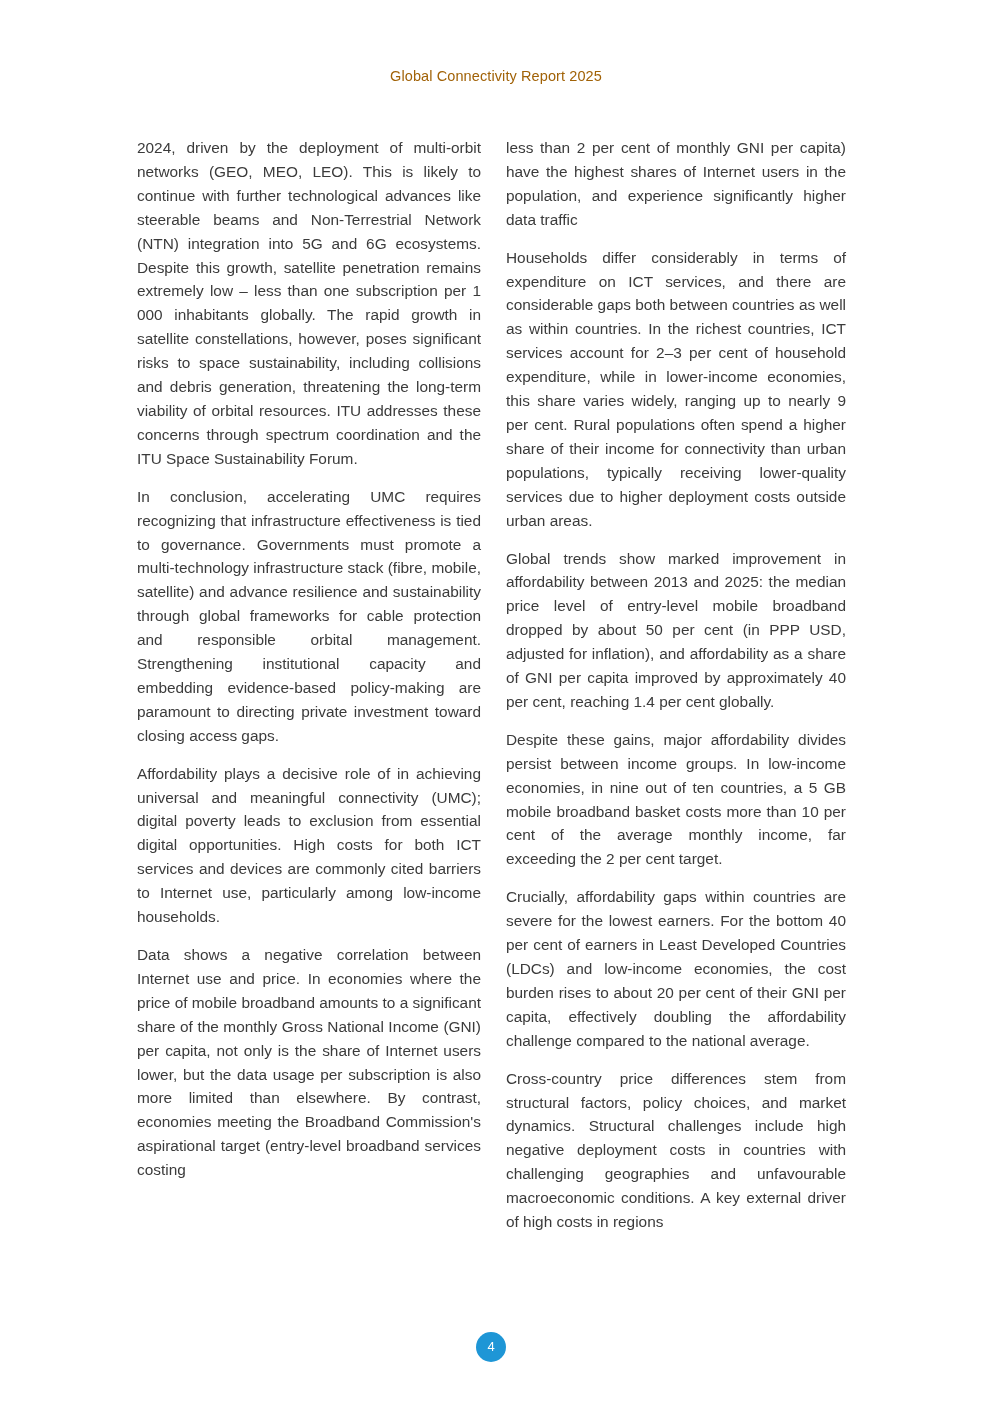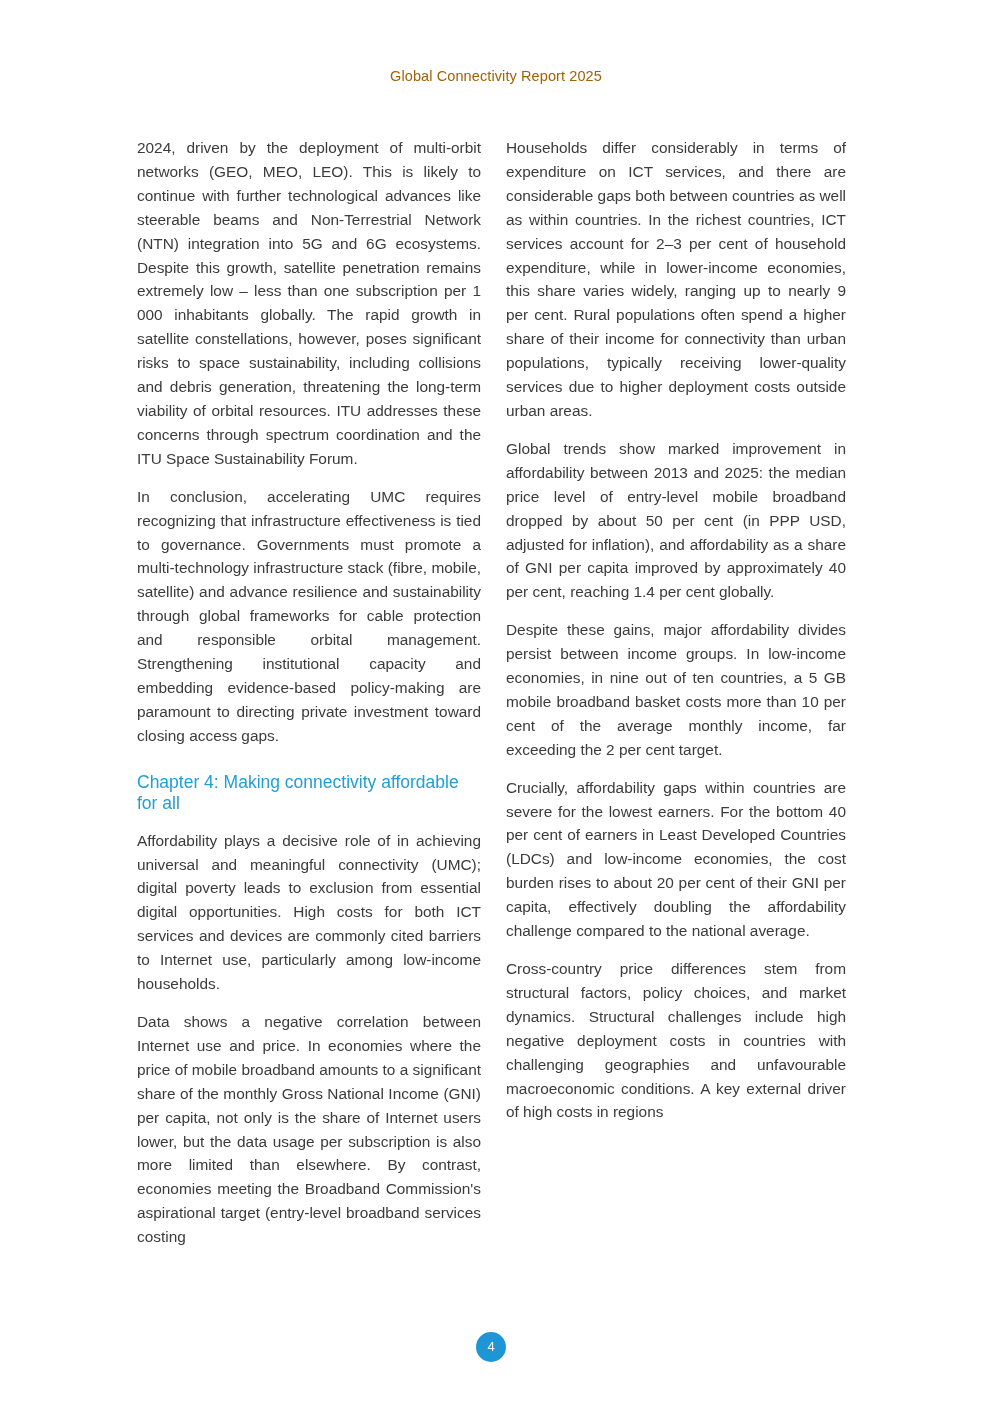--- a/index.html
+++ b/index.html
@@ -63,26 +63,26 @@
     }
   </style>
 </head>
 <body>
 
 <div class="running-header">Global Connectivity Report 2025</div>
 
 <div class="column col-left">
   <p>2024, driven by the deployment of multi-orbit networks (GEO, MEO, LEO). This is likely to continue with further technological advances like steerable beams and Non-Terrestrial Network (NTN) integration into 5G and 6G ecosystems. Despite this growth, satellite penetration remains extremely low – less than one subscription per 1 000 inhabitants globally. The rapid growth in satellite constellations, however, poses significant risks to space sustainability, including collisions and debris generation, threatening the long-term viability of orbital resources. ITU addresses these concerns through spectrum coordination and the ITU Space Sustainability Forum.</p>
   <p>In conclusion, accelerating UMC requires recognizing that infrastructure effectiveness is tied to governance. Governments must promote a multi-technology infrastructure stack (fibre, mobile, satellite) and advance resilience and sustainability through global frameworks for cable protection and responsible orbital management. Strengthening institutional capacity and embedding evidence-based policy-making are paramount to directing private investment toward closing access gaps.</p>
-  <h2 class="chapter-heading">Chapter 4: Making connectivity affordable for all</h2>
   <p>Affordability plays a decisive role of in achieving universal and meaningful connectivity (UMC); digital poverty leads to exclusion from essential digital opportunities. High costs for both ICT services and devices are commonly cited barriers to Internet use, particularly among low-income households.</p>
   <p>Data shows a negative correlation between Internet use and price. In economies where the price of mobile broadband amounts to a significant share of the monthly Gross National Income (GNI) per capita, not only is the share of Internet users lower, but the data usage per subscription is also more limited than elsewhere. By contrast, economies meeting the Broadband Commission's aspirational target (entry-level broadband services costing</p>
 </div>
 
 <div class="column col-right">
+  <p>less than 2 per cent of monthly GNI per capita) have the highest shares of Internet users in the population, and experience significantly higher data traffic</p>
   <p>Households differ considerably in terms of expenditure on ICT services, and there are considerable gaps both between countries as well as within countries. In the richest countries, ICT services account for 2–3 per cent of household expenditure, while in lower-income economies, this share varies widely, ranging up to nearly 9 per cent. Rural populations often spend a higher share of their income for connectivity than urban populations, typically receiving lower-quality services due to higher deployment costs outside urban areas.</p>
   <p>Global trends show marked improvement in affordability between 2013 and 2025: the median price level of entry-level mobile broadband dropped by about 50 per cent (in PPP USD, adjusted for inflation), and affordability as a share of GNI per capita improved by approximately 40 per cent, reaching 1.4 per cent globally.</p>
   <p>Despite these gains, major affordability divides persist between income groups. In low-income economies, in nine out of ten countries, a 5 GB mobile broadband basket costs more than 10 per cent of the average monthly income, far exceeding the 2 per cent target.</p>
   <p>Crucially, affordability gaps within countries are severe for the lowest earners. For the bottom 40 per cent of earners in Least Developed Countries (LDCs) and low-income economies, the cost burden rises to about 20 per cent of their GNI per capita, effectively doubling the affordability challenge compared to the national average.</p>
   <p>Cross-country price differences stem from structural factors, policy choices, and market dynamics. Structural challenges include high negative deployment costs in countries with challenging geographies and unfavourable macroeconomic conditions. A key external driver of high costs in regions</p>
 </div>
 
 <div class="page-number">4</div>
 
 </body></html>

